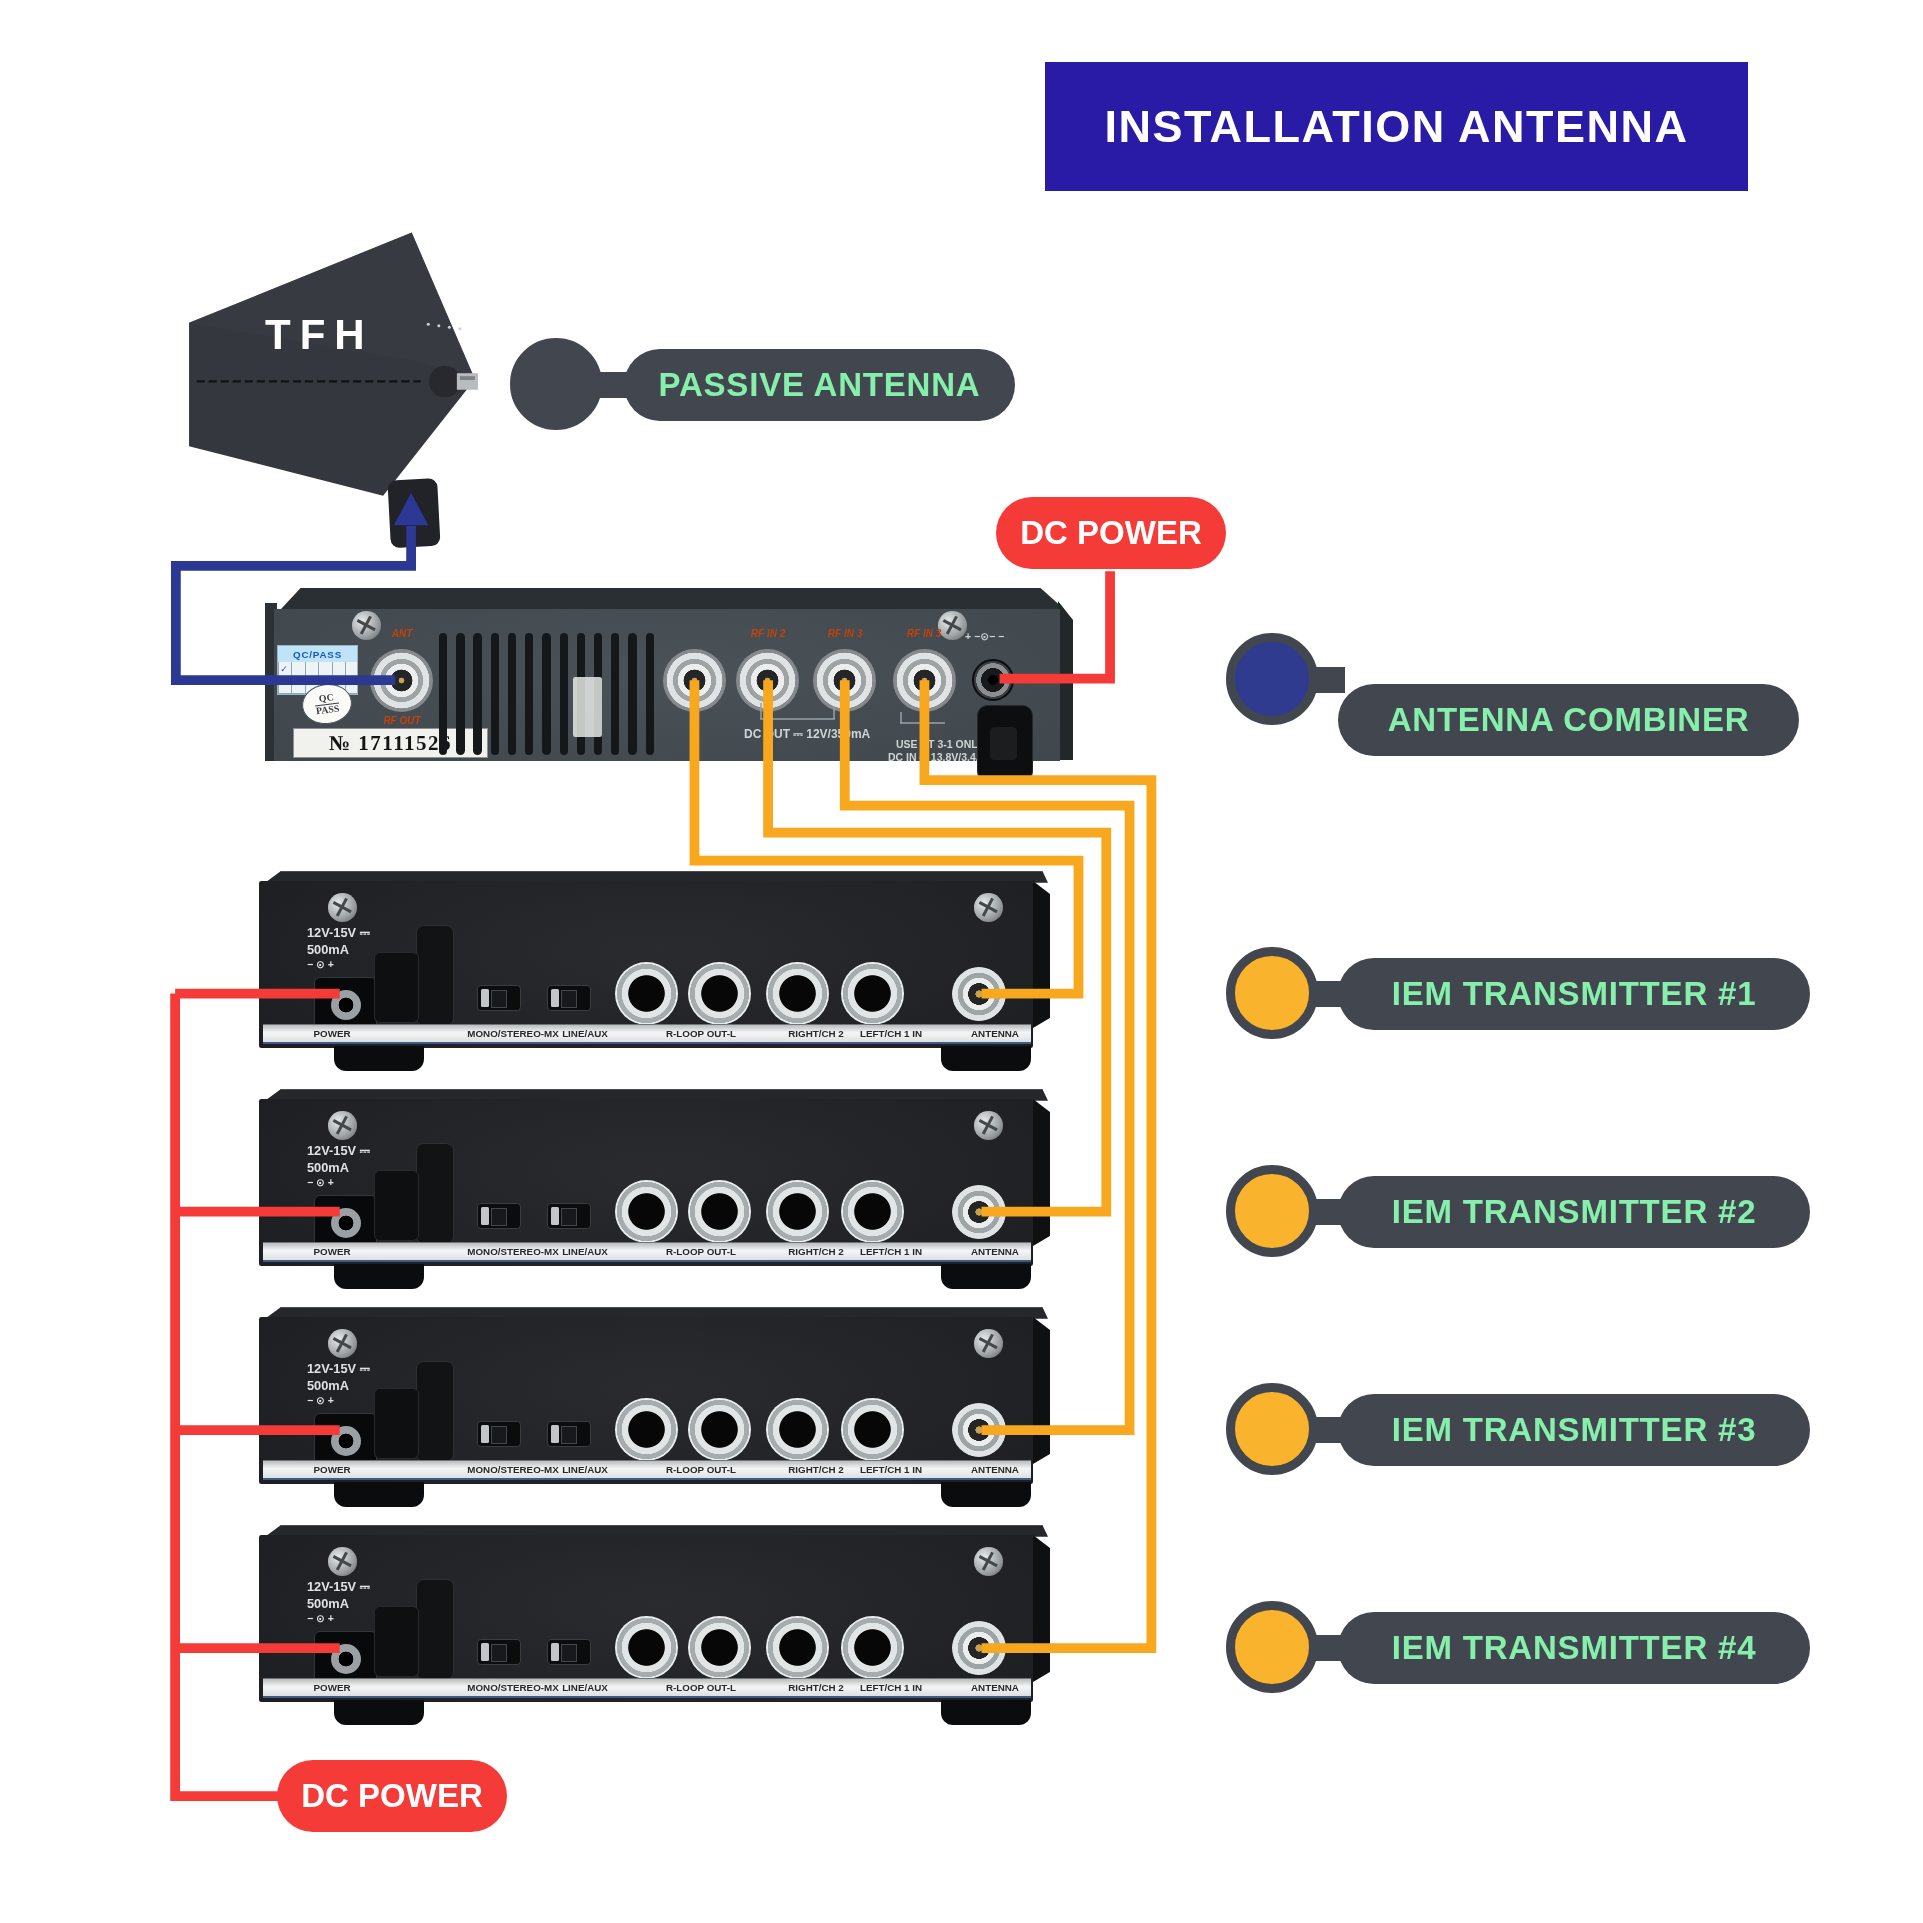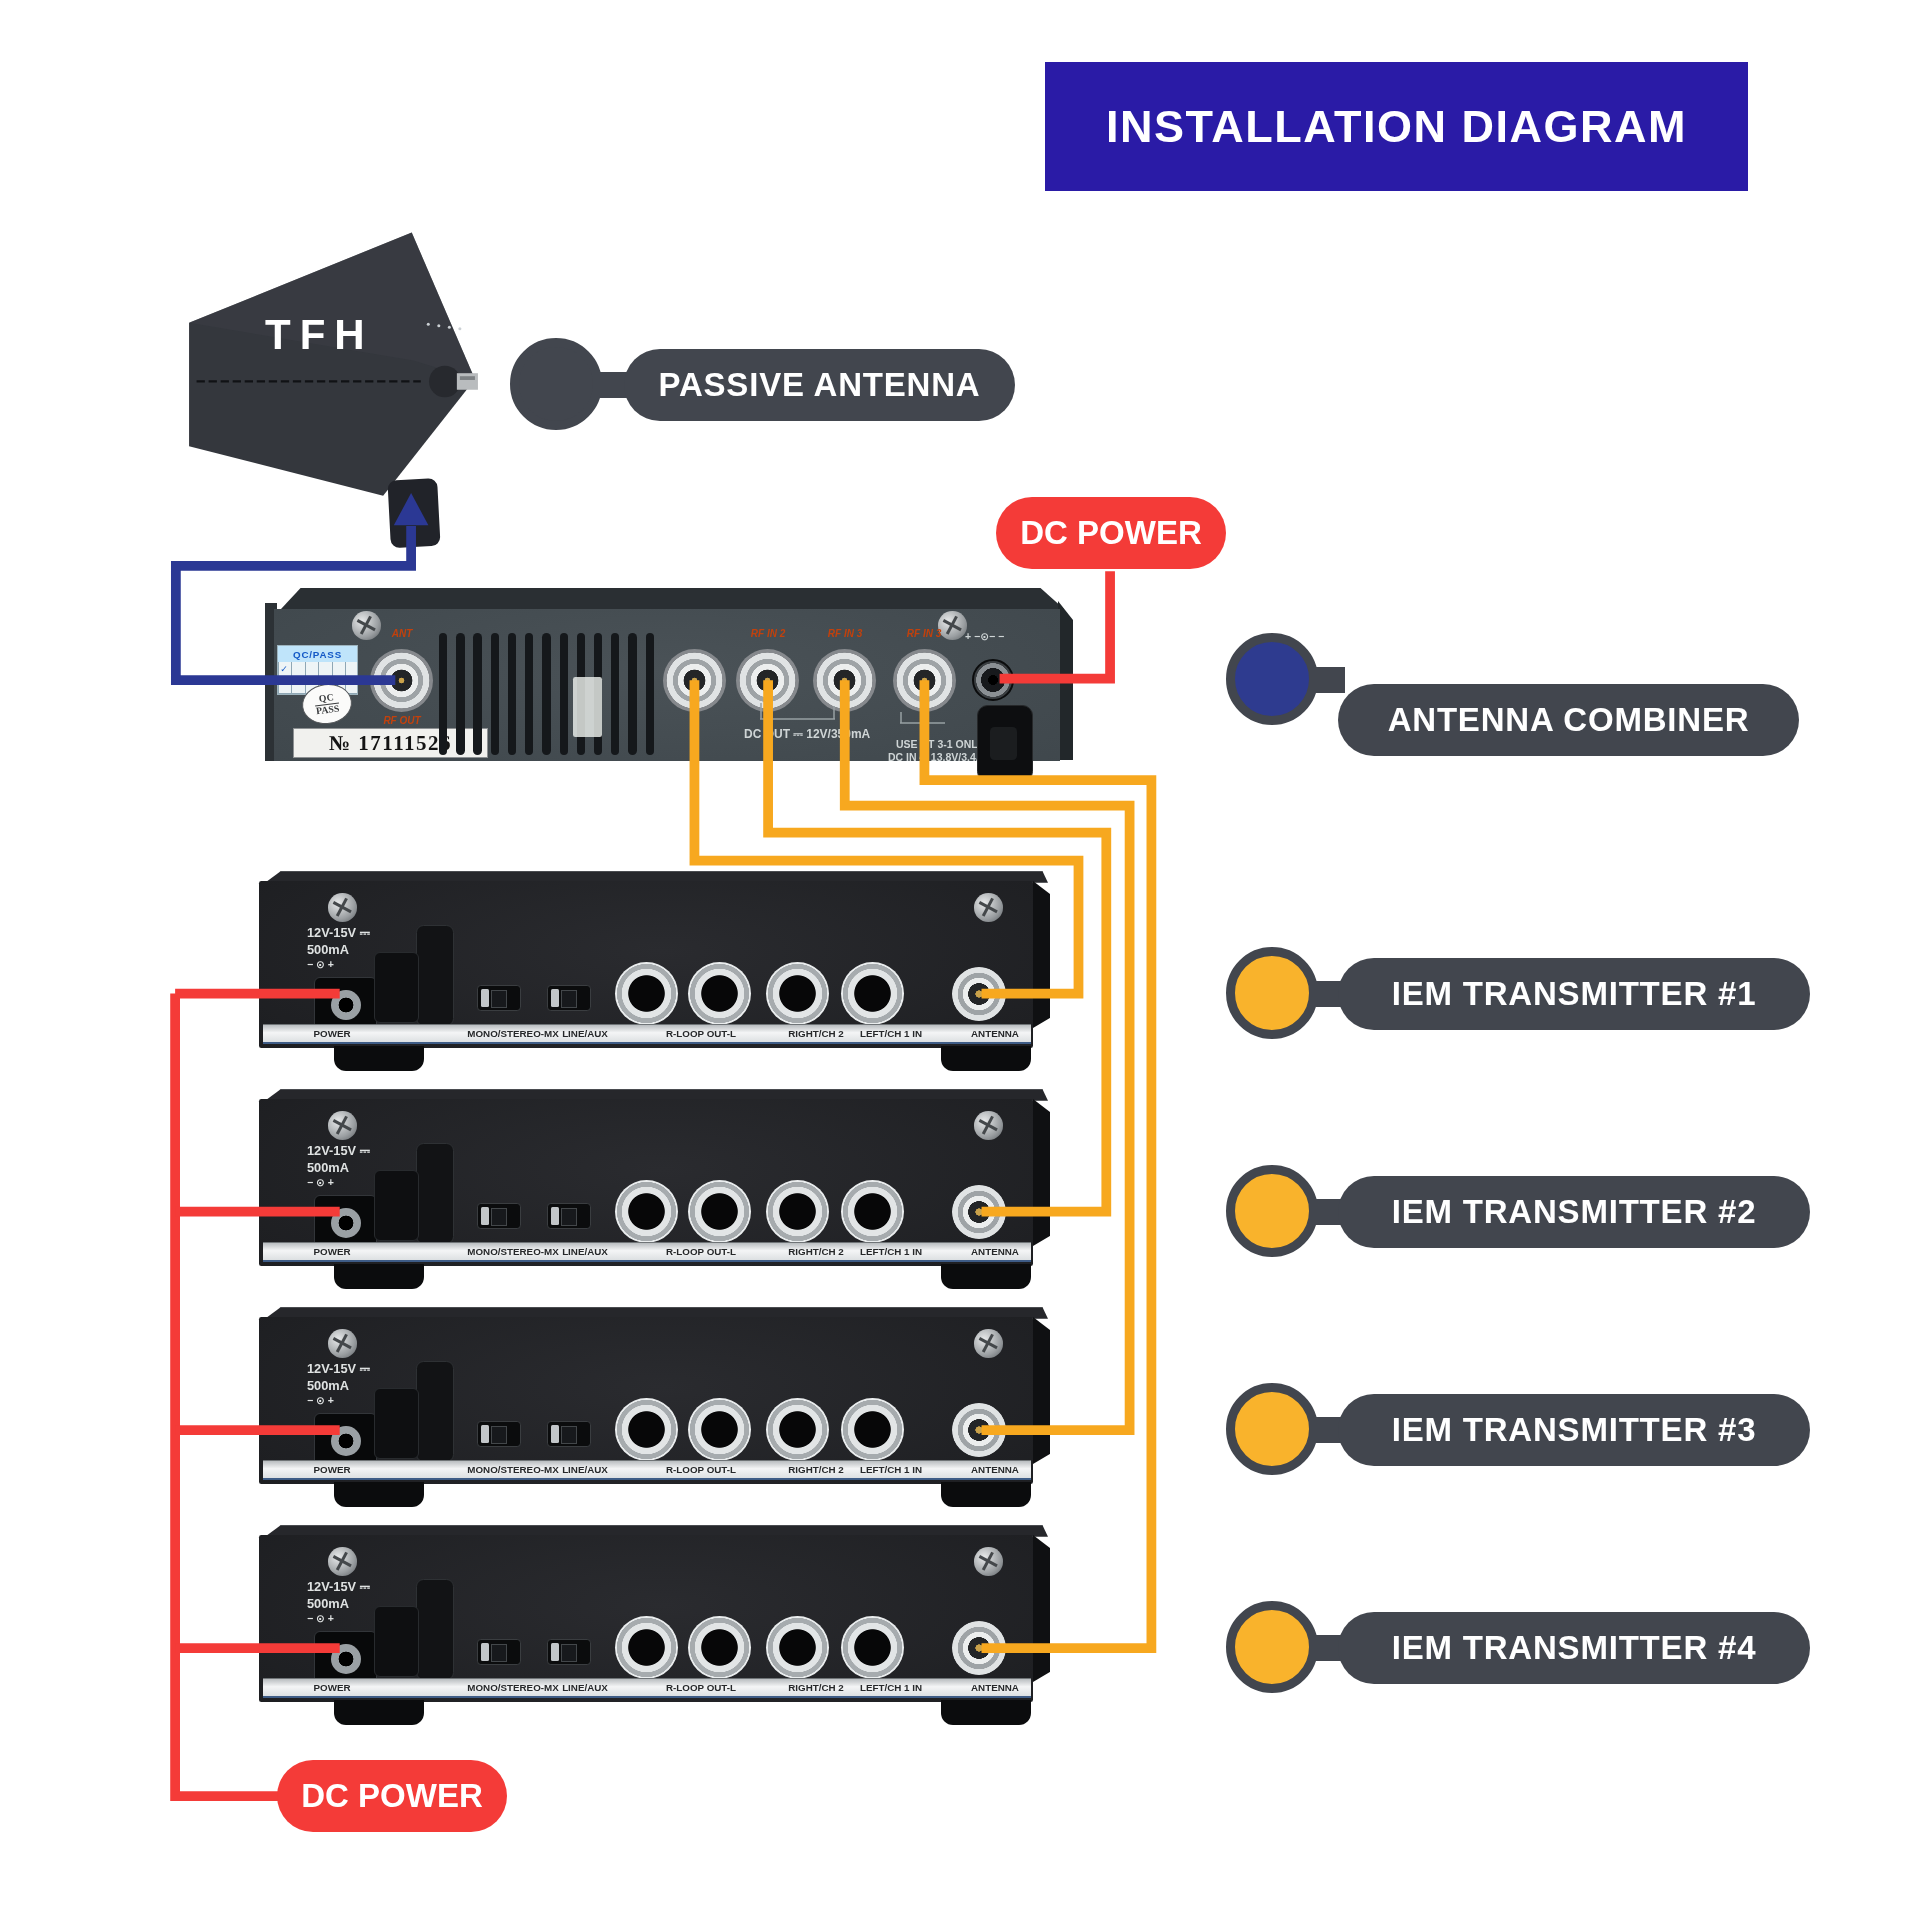--- a/index.html
+++ b/index.html
@@ -9,21 +9,21 @@
 
   
   .title-box{left:1045px;top:62px;width:703px;height:129px;background:var(--title_bg);
              display:flex;align-items:center;justify-content:center;}
   .title-box span{color:#fff;font-weight:bold;font-size:45px;letter-spacing:1.5px;}
 
   
   .co-circle{width:74px;height:74px;border-radius:50%;border:9.8px solid var(--pill_dark);}
   .co-stub{background:var(--pill_dark);}
   .co-pill{background:var(--pill_dark);border-radius:36px;display:flex;align-items:center;justify-content:center;}
-  .co-pill span{color:#ffffff;font-weight:bold;font-size:33px;letter-spacing:0.8px;white-space:nowrap;}
+  .co-pill span{color:#86efac;font-weight:bold;font-size:33px;letter-spacing:0.8px;white-space:nowrap;}
   .red-pill{background:var(--wire_red);border-radius:36px;display:flex;align-items:center;justify-content:center;}
   .red-pill span{color:#fff;font-weight:bold;font-size:33px;white-space:nowrap;}
 
   
   .tfh-text{color:#fff;font-weight:bold;font-size:42px;letter-spacing:9px;}
 
   
   .cb-bevel{left:281px;top:588px;width:783px;height:21px;background:#2a2f33;
             clip-path:polygon(0 100%,2.5% 0,97% 0,100% 100%);}
   .cb-side-l{left:265px;top:603px;width:12px;height:158px;background:#2c3135;}
@@ -93,21 +93,21 @@
   .w-orange{stroke:var(--wire_orange);stroke-width:13;fill:none;}
   .w-red{stroke:var(--wire_red);stroke-width:13;fill:none;}
   .w-blue{stroke:var(--wire_blue);stroke-width:13;fill:none;}
 </style>
 </head>
 <body>
 
 <div id="canvas">
 
   <div class="abs title-box">
-    <span>INSTALLATION DIAGRAM</span>
+    <span>INSTALLATION ANTENNA</span>
   </div>
 
   <svg class="abs" style="left:180px;top:225px;" width="310" height="328" viewBox="0 0 412 436">
     <polygon points="12,130 308,10 392,205 270,360 12,294" fill="#34373d"></polygon>
     <polygon points="12,130 308,10 392,205 310,180" fill="#3b3e45" opacity="0.5"></polygon>
     <rect x="278" y="338" width="66" height="90" rx="12" fill="#212329" transform="rotate(-3 311 383)"></rect>
     <path d="M22,208 H320" stroke="#101215" stroke-width="3" stroke-dasharray="11 5"></path>
     <circle cx="352" cy="208" r="21" fill="#27292e"></circle>
     <rect x="368" y="197" width="28" height="22" fill="#b9bcbe"></rect>
     <rect x="372" y="201" width="20" height="5" fill="#7d8184"></rect>

